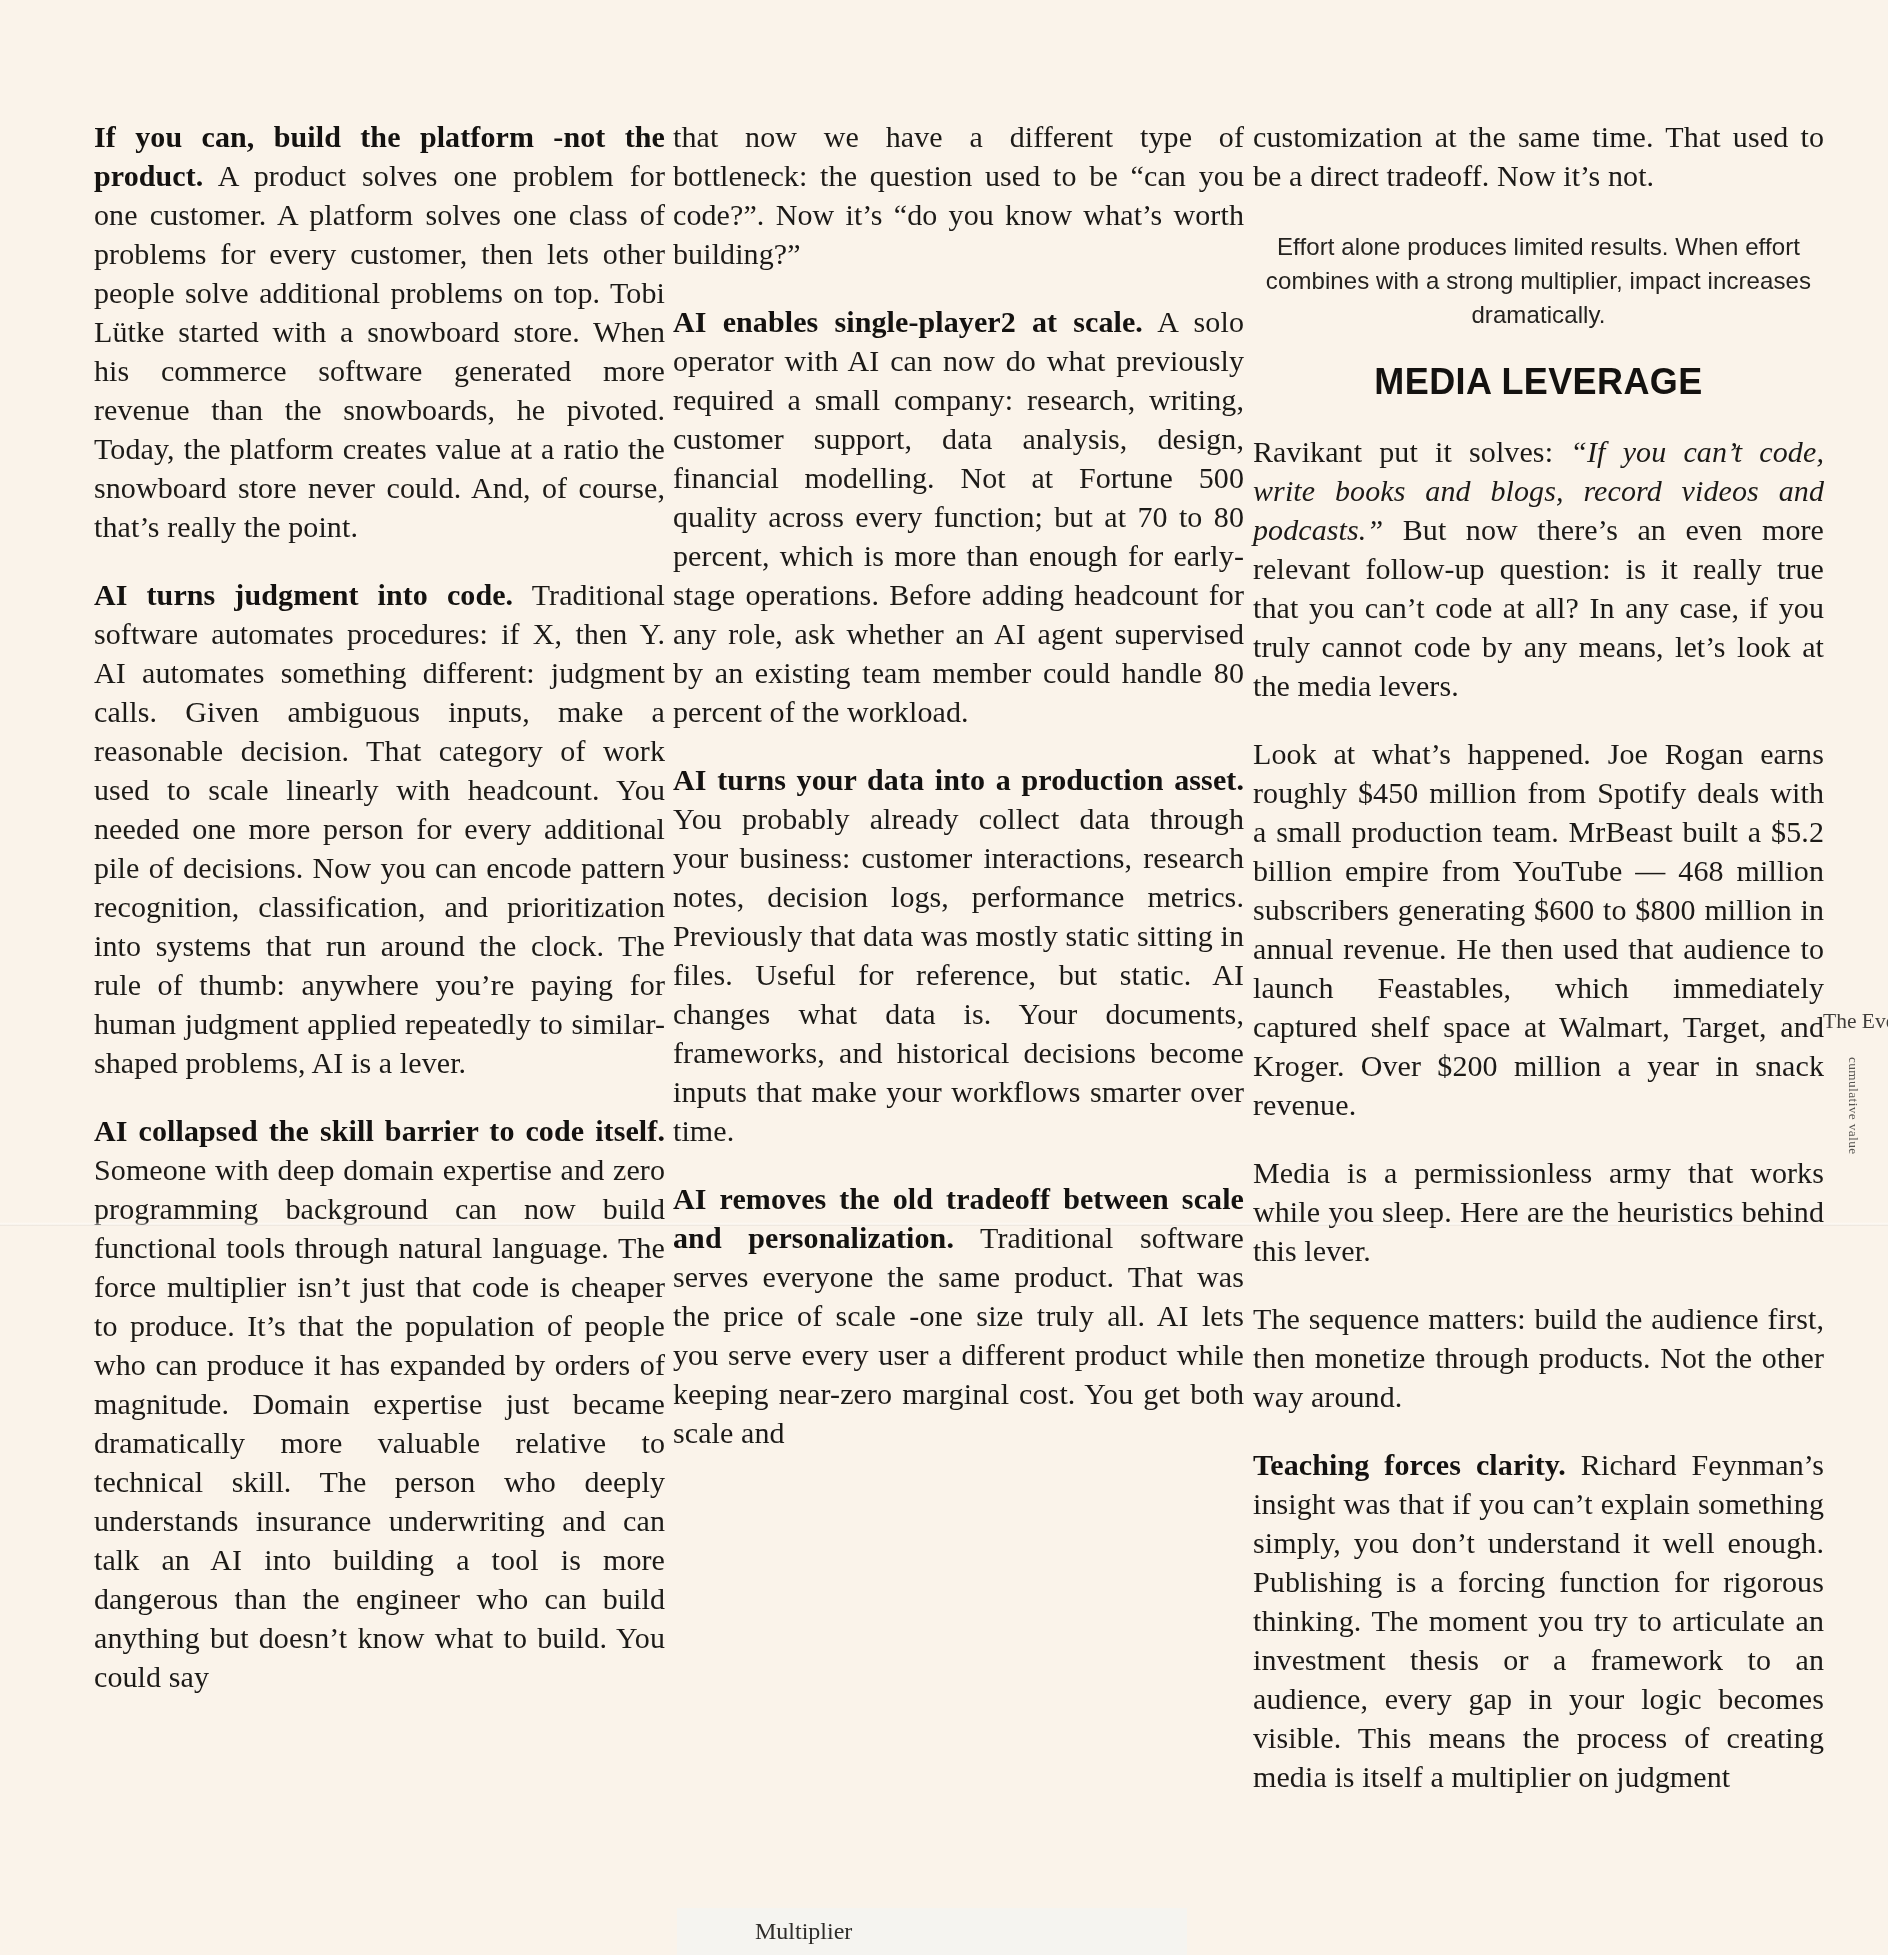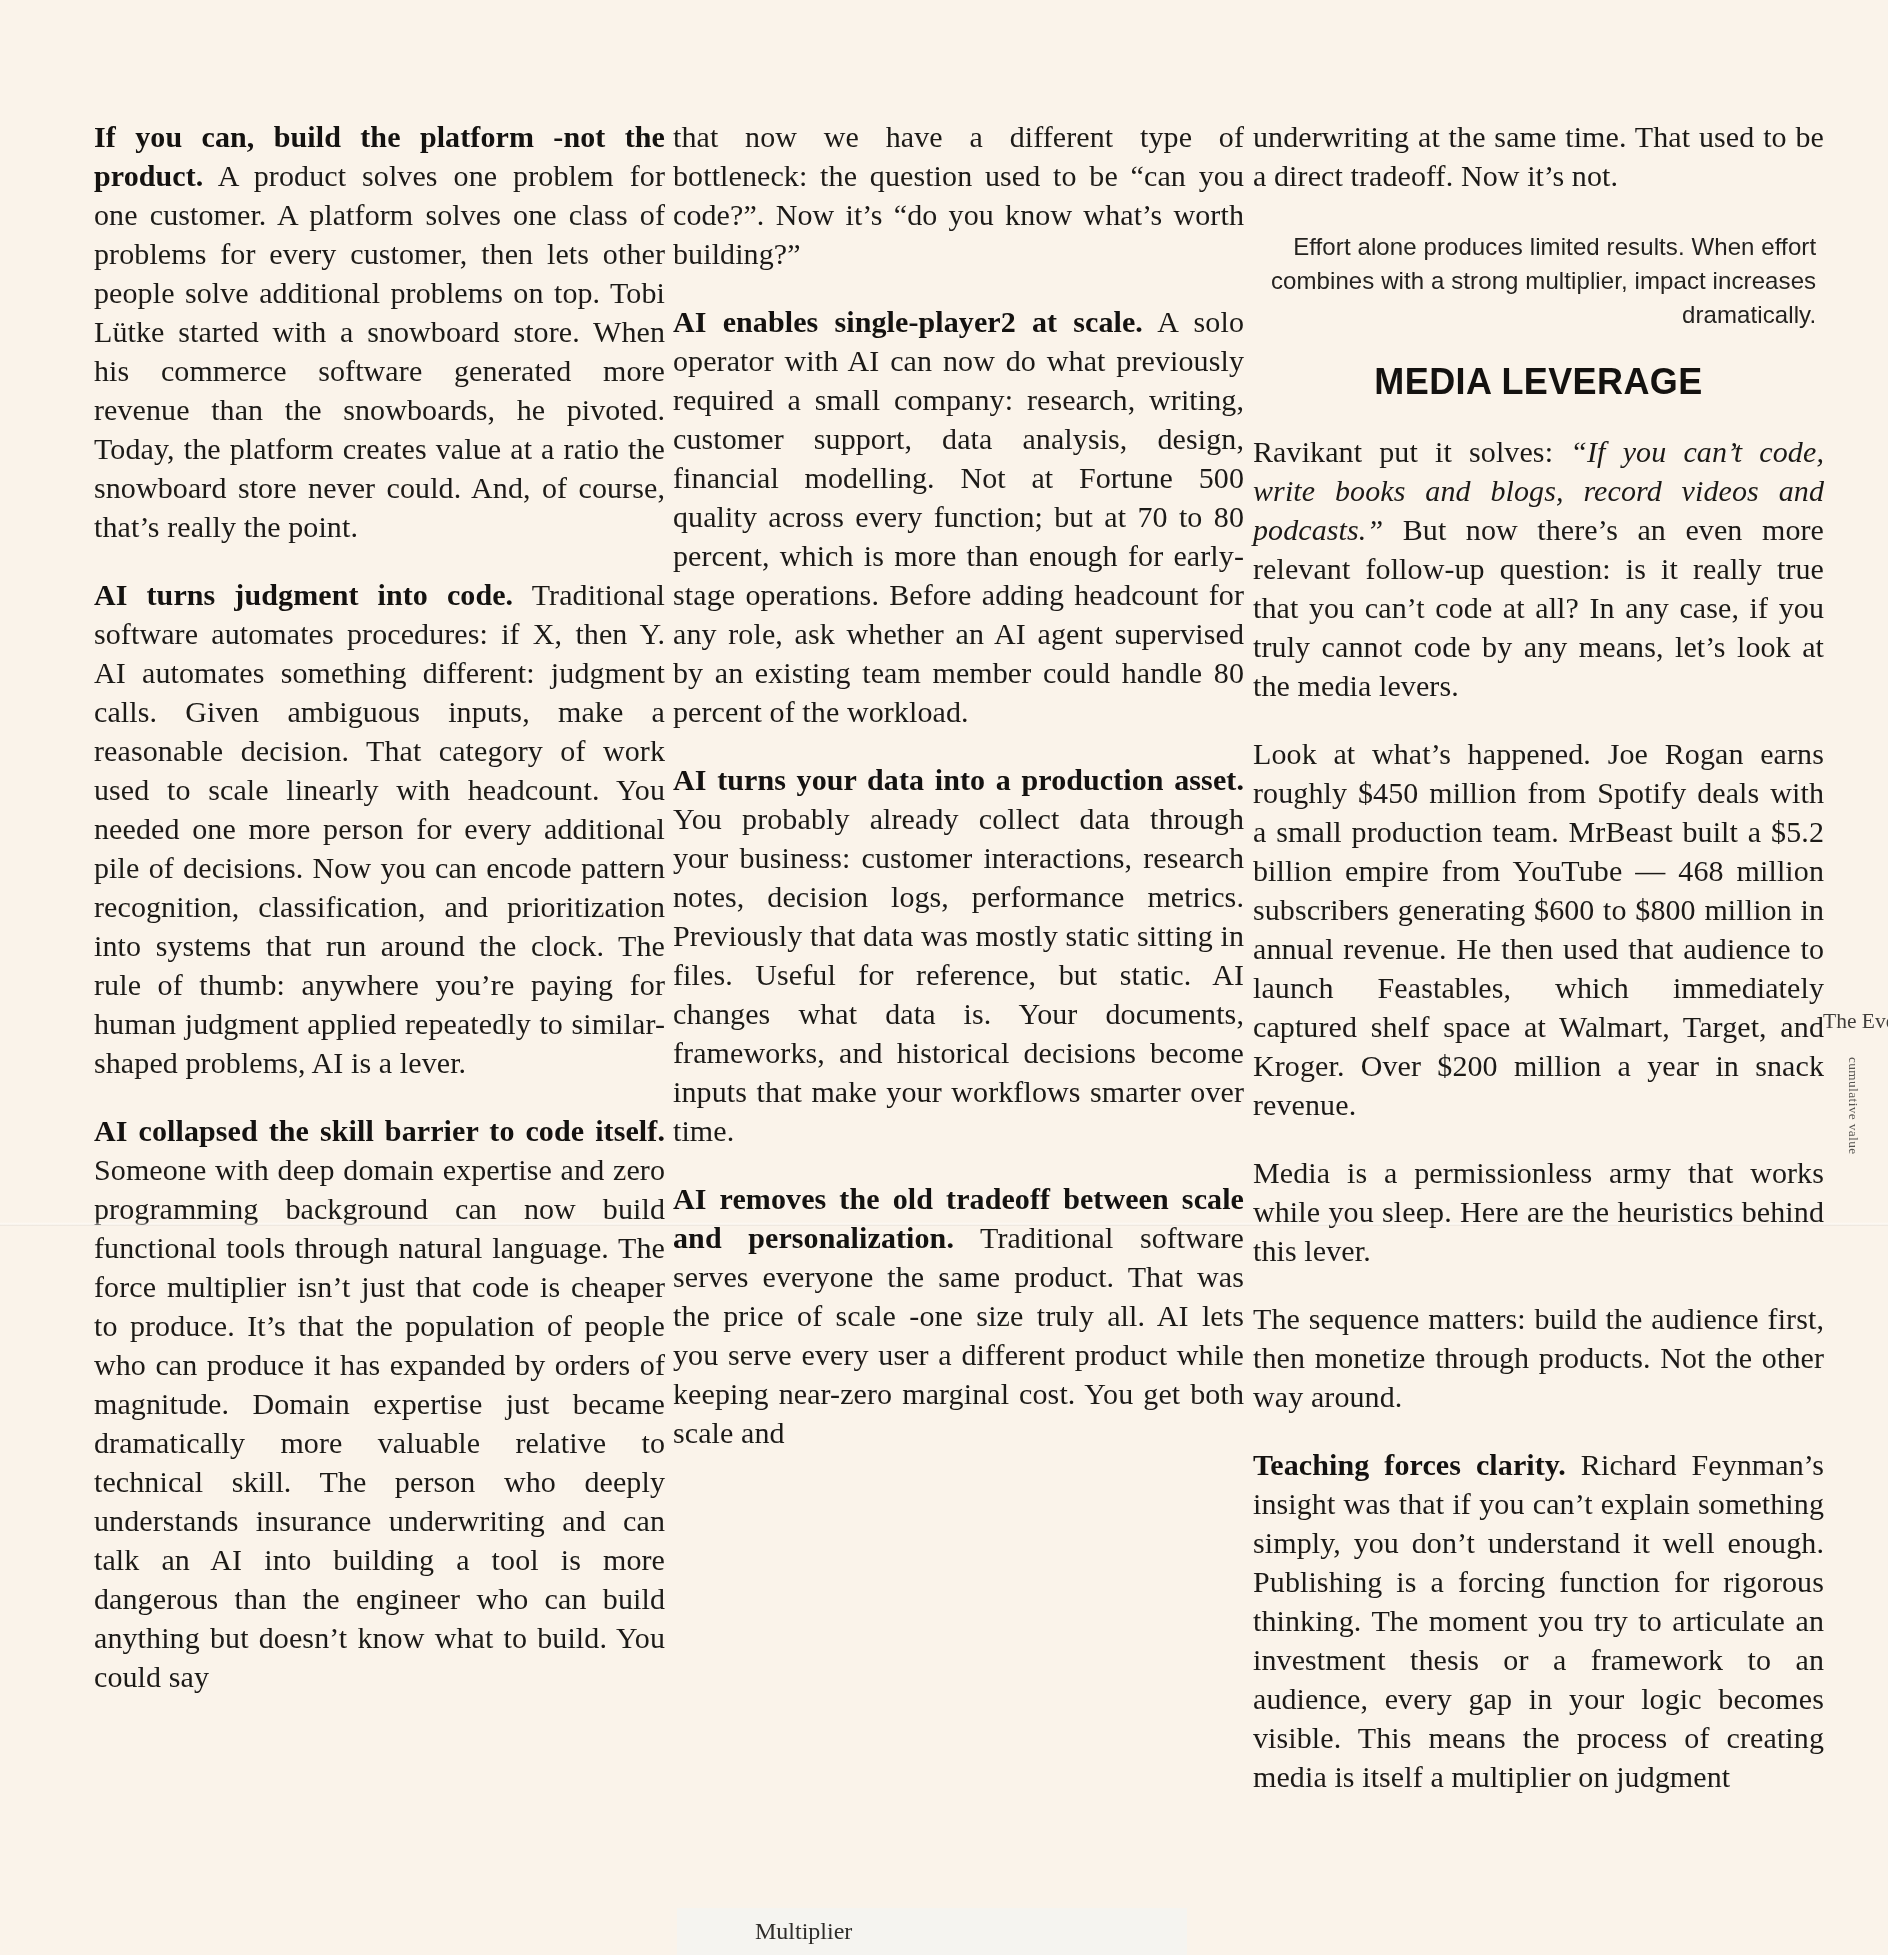--- a/index.html
+++ b/index.html
@@ -18,21 +18,21 @@
   .col p:last-child{margin-bottom:0;}
   .lead{font-weight:bold;color:#141210;}
   .quote-italic{font-style:italic;}
   #col1{left:94px;}
   #col2{left:673px;}
   #col3{left:1253px;}
 
   .caption{
     font-family:"Liberation Sans", sans-serif;
     font-size:24px;line-height:34px;letter-spacing:0.1px;
-    text-align:right;color:#24221f;
+    text-align:center;color:#24221f;
     padding:5.5px 7.8px 0 7.8px;margin:0 0 25px 0;
   }
   .section-heading{
     font-family:"Liberation Sans", sans-serif;
     font-weight:bold;font-size:36px;line-height:41px;
     letter-spacing:0.4px;text-align:center;color:#141210;
     margin:0 0 30.5px 0;
   }
 
   
@@ -71,21 +71,21 @@
 </div>
 
 <div class="col" id="col2">
   <p><span>that now we have a different type of bottleneck: the question used to be “can you code?”. Now it’s “do you know what’s worth building?”</span></p>
   <p><strong class="lead">AI enables single-player2 at scale.</strong><span> A solo operator with AI can now do what previously required a small company: research, writing, customer support, data analysis, design, financial modelling. Not at Fortune 500 quality across every function; but at 70 to 80 percent, which is more than enough for early-stage operations. Before adding headcount for any role, ask whether an AI agent supervised by an existing team member could handle 80 percent of the workload.</span></p>
   <p><strong class="lead">AI turns your data into a production asset.</strong><span> You probably already collect data through your business: customer interactions, research notes, decision logs, performance metrics. Previously that data was mostly static sitting in files. Useful for reference, but static. AI changes what data is. Your documents, frameworks, and historical decisions become inputs that make your workflows smarter over time.</span></p>
   <p><strong class="lead">AI removes the old tradeoff between scale and personalization.</strong><span> Traditional software serves everyone the same product. That was the price of scale -one size truly all. AI lets you serve every user a different product while keeping near-zero marginal cost. You get both scale and</span></p>
 </div>
 
 <div class="col" id="col3">
-  <p><span>underwriting at the same time. That used to be a direct tradeoff. Now it’s not.</span></p>
+  <p><span>customization at the same time. That used to be a direct tradeoff. Now it’s not.</span></p>
   <p class="caption">Effort alone produces limited results. When effort combines with a strong multiplier, impact increases dramatically.</p>
   <h2 class="section-heading">MEDIA LEVERAGE</h2>
   <p><span>Ravikant put it solves: </span><span class="quote-italic">“If you can’t code, write books and blogs, record videos and podcasts.”</span><span> But now there’s an even more relevant follow-up question: is it really true that you can’t code at all? In any case, if you truly cannot code by any means, let’s look at the media levers.</span></p>
   <p><span>Look at what’s happened. Joe Rogan earns roughly $450 million from Spotify deals with a small production team. MrBeast built a $5.2 billion empire from YouTube — 468 million subscribers generating $600 to $800 million in annual revenue. He then used that audience to launch Feastables, which immediately captured shelf space at Walmart, Target, and Kroger. Over $200 million a year in snack revenue.</span></p>
   <p><span>Media is a permissionless army that works while you sleep. Here are the heuristics behind this lever.</span></p>
   <p><span>The sequence matters: build the audience first, then monetize through products. Not the other way around.</span></p>
   <p><strong class="lead">Teaching forces clarity.</strong><span> Richard Feynman’s insight was that if you can’t explain something simply, you don’t understand it well enough. Publishing is a forcing function for rigorous thinking. The moment you try to articulate an investment thesis or a framework to an audience, every gap in your logic becomes visible. This means the process of creating media is itself a multiplier on judgment</span></p>
 </div>
 
 <div class="fold-line"></div>

